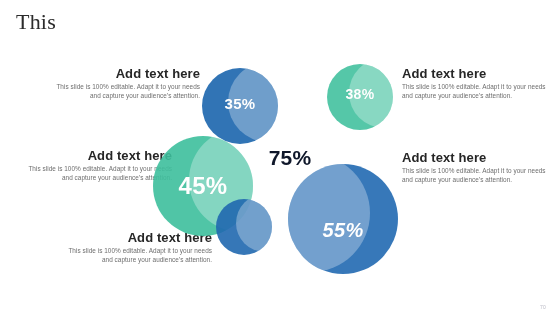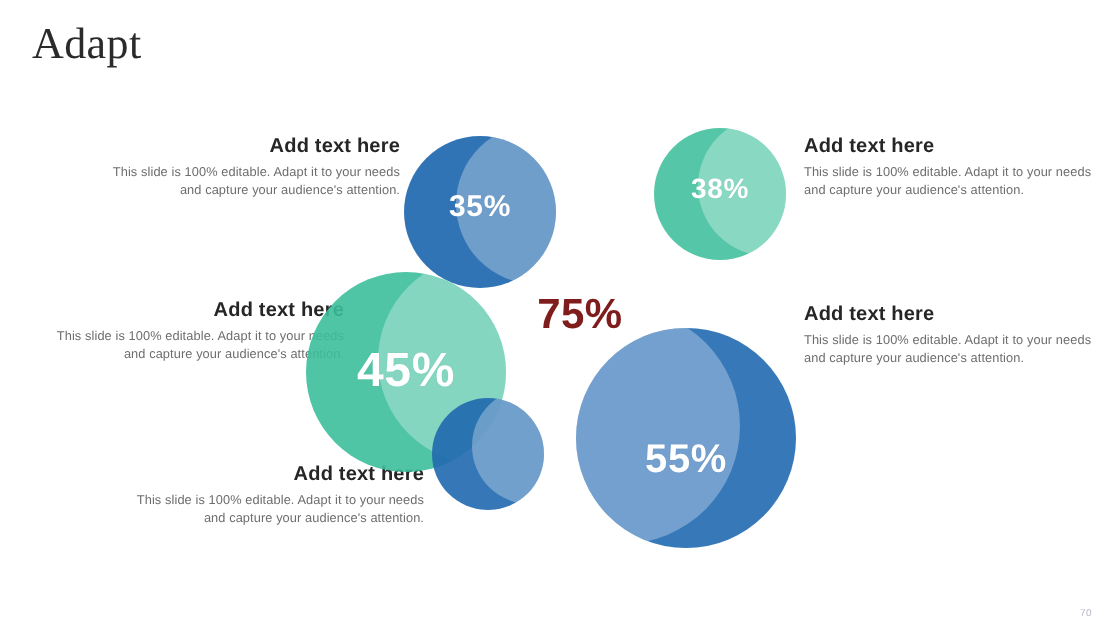--- a/index.html
+++ b/index.html
@@ -119,44 +119,44 @@
 
   #bubble-55 {
     left: 288px; top: 164px;
     width: 110px; height: 110px;
     background: rgba(40,110,180,0.93);
     z-index: 4;
   }
   #bubble-55 .lens {
     left: -36px; top: -10px; width: 118px; height: 118px;
   }
-  #bubble-55 .pct { top: 55px; font-size: 20px; }
+  #bubble-55 .pct { top: 55px; font-size: 20px; font-style: italic; }
 
   
   .center-pct {
     position: absolute;
     left: 262px;
     top: 146px;
     width: 56px;
     text-align: center;
     font-size: 21px;
     font-weight: 700;
-    color: #7f1d1d;
+    color: #0f172a;
     font-family: "Liberation Sans", sans-serif;
     z-index: 6;
     letter-spacing: 0.2px;
   }
 
   
   .callout {
     position: absolute;
     width: 152px;
   }
   .callout .c-title {
-    font-size: 10px;
+    font-size: 13px;
     font-weight: 700;
     color: #262626;
     line-height: 11px;
     margin-bottom: 3px;
     letter-spacing: 0.1px;
   }
   .callout .c-body {
     font-size: 6.4px;
     color: #6d6d6d;
     line-height: 9.4px;
@@ -180,21 +180,21 @@
     color: #b9b9c4;
     font-family: "Liberation Sans", sans-serif;
     letter-spacing: 0.2px;
   }
 </style>
 </head>
 <body>
 
 <div class="slide">
 
-  <div class="slide-title">Adapt</div>
+  <div class="slide-title">This</div>
 
   <div class="venn-stage">
 
     <div class="bubble" id="bubble-35">
       <span class="lens"></span>
       <span class="pct">35%</span>
     </div>
 
     <div class="bubble" id="bubble-45">
       <span class="lens"></span>

